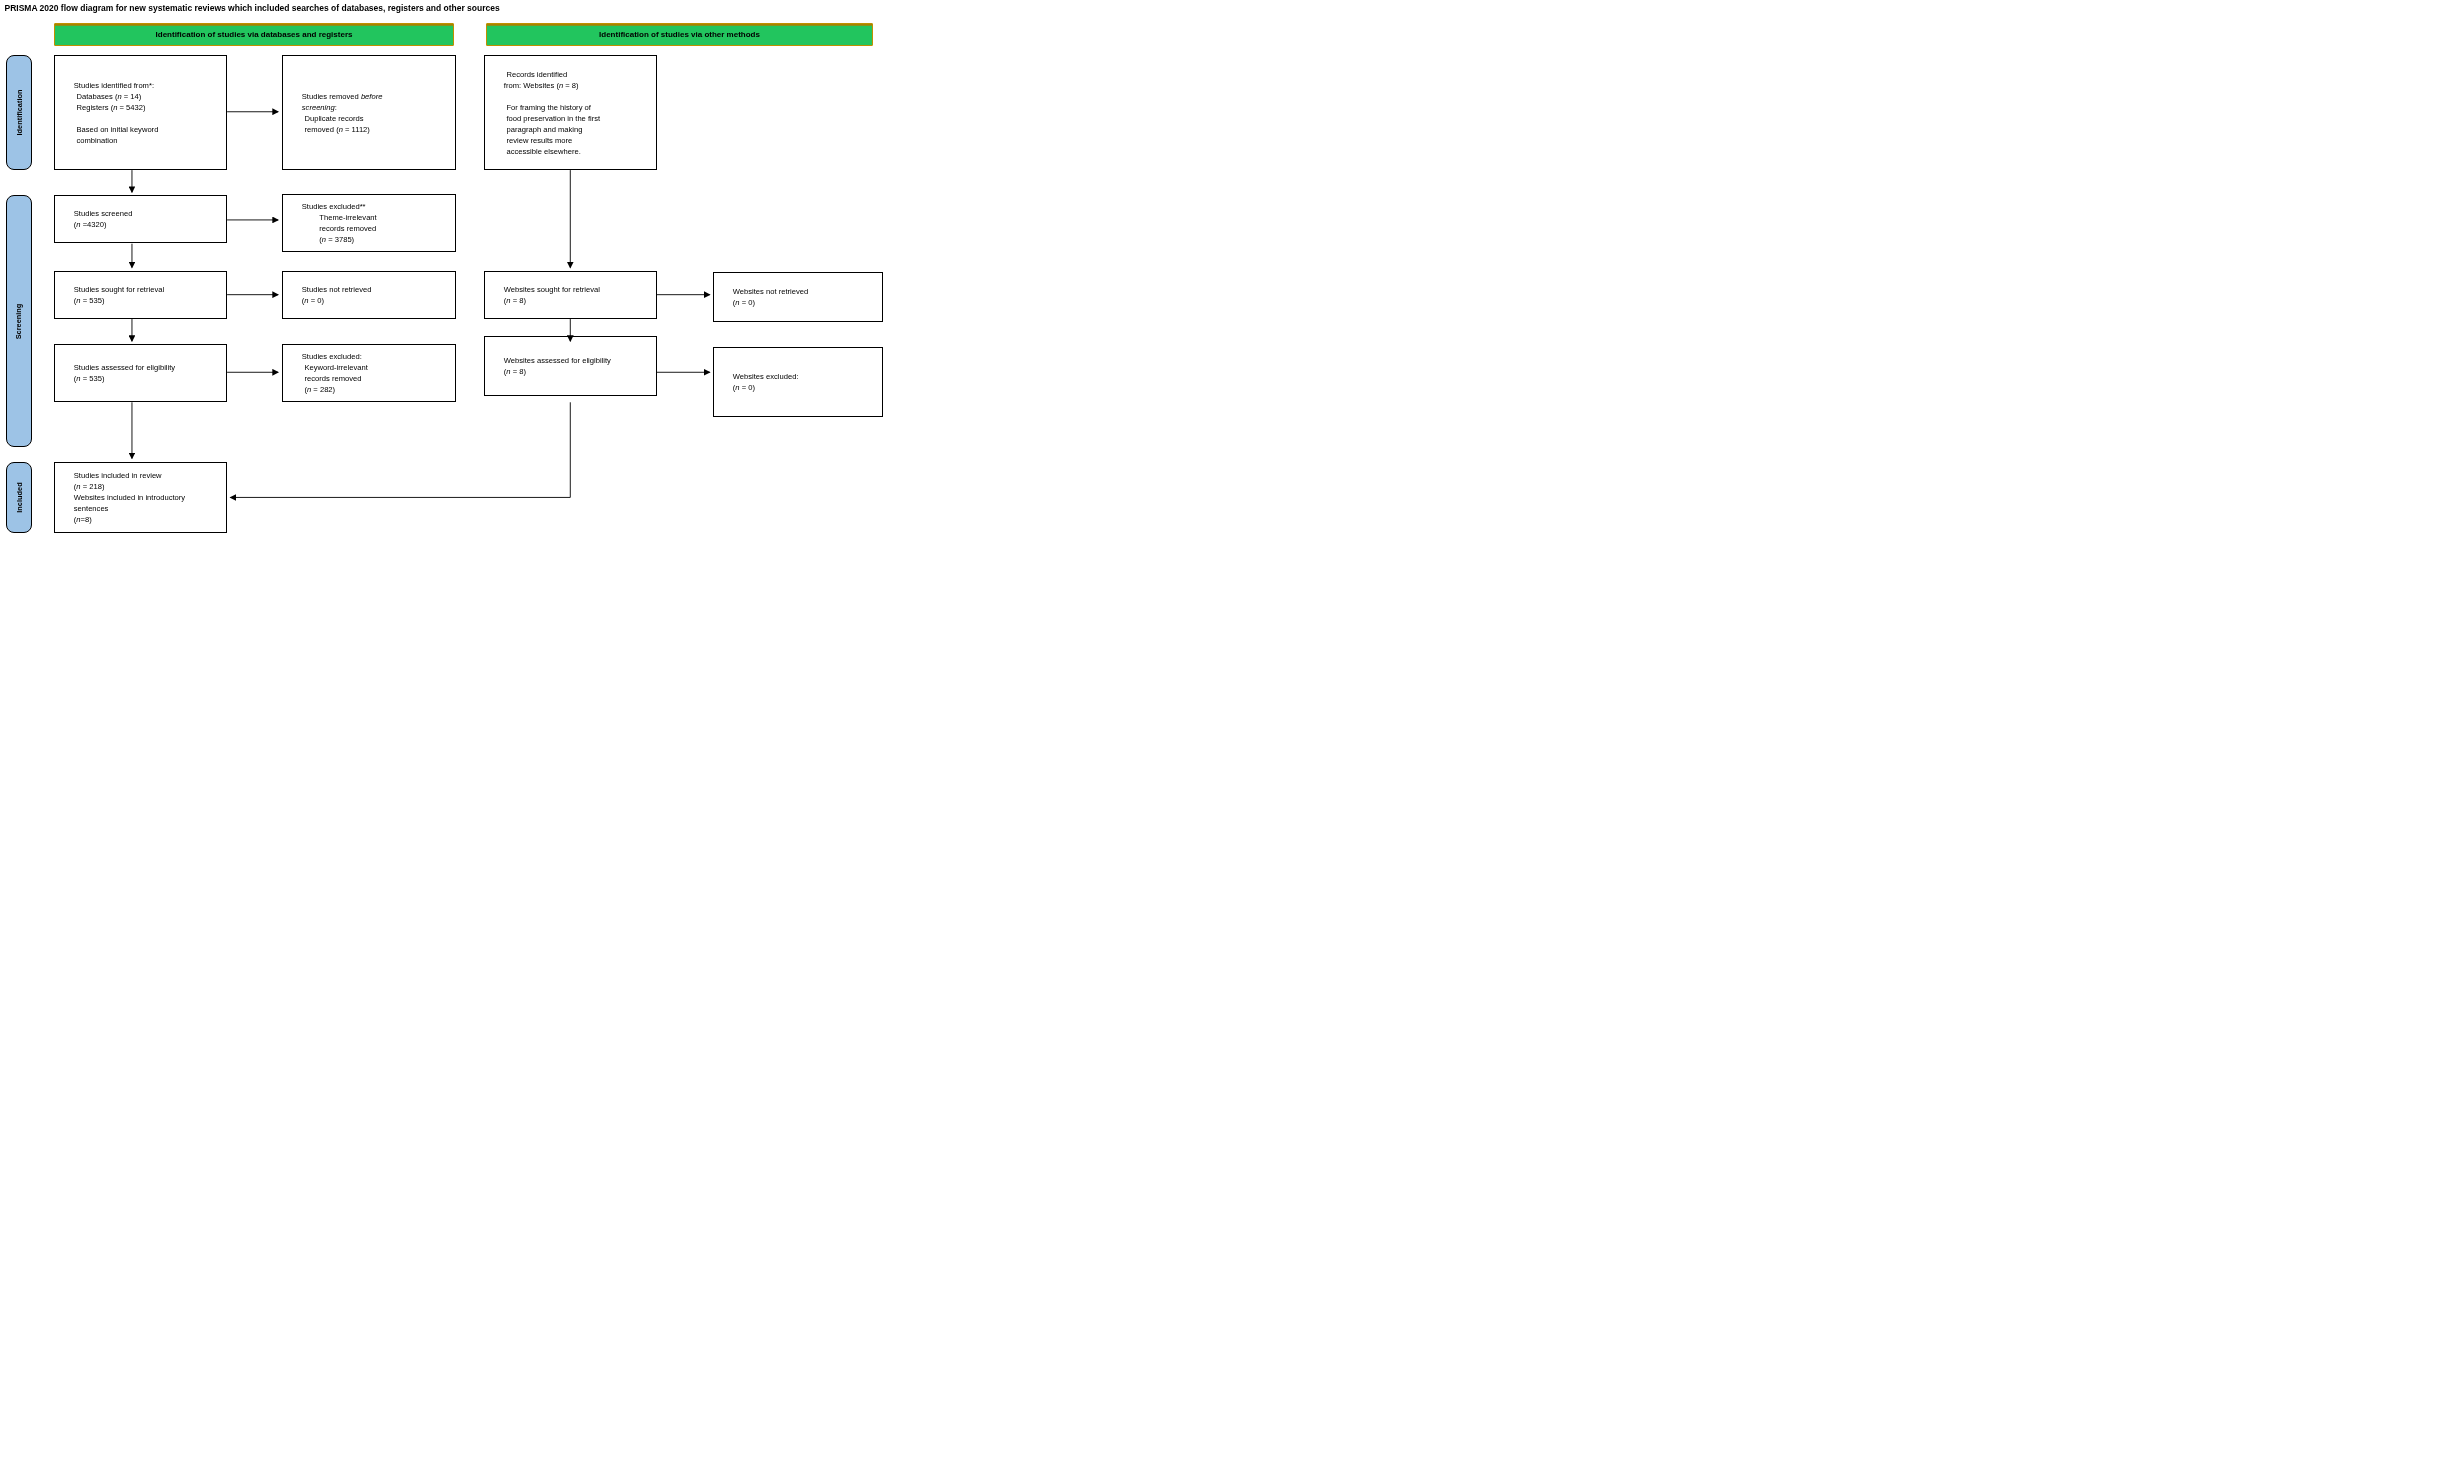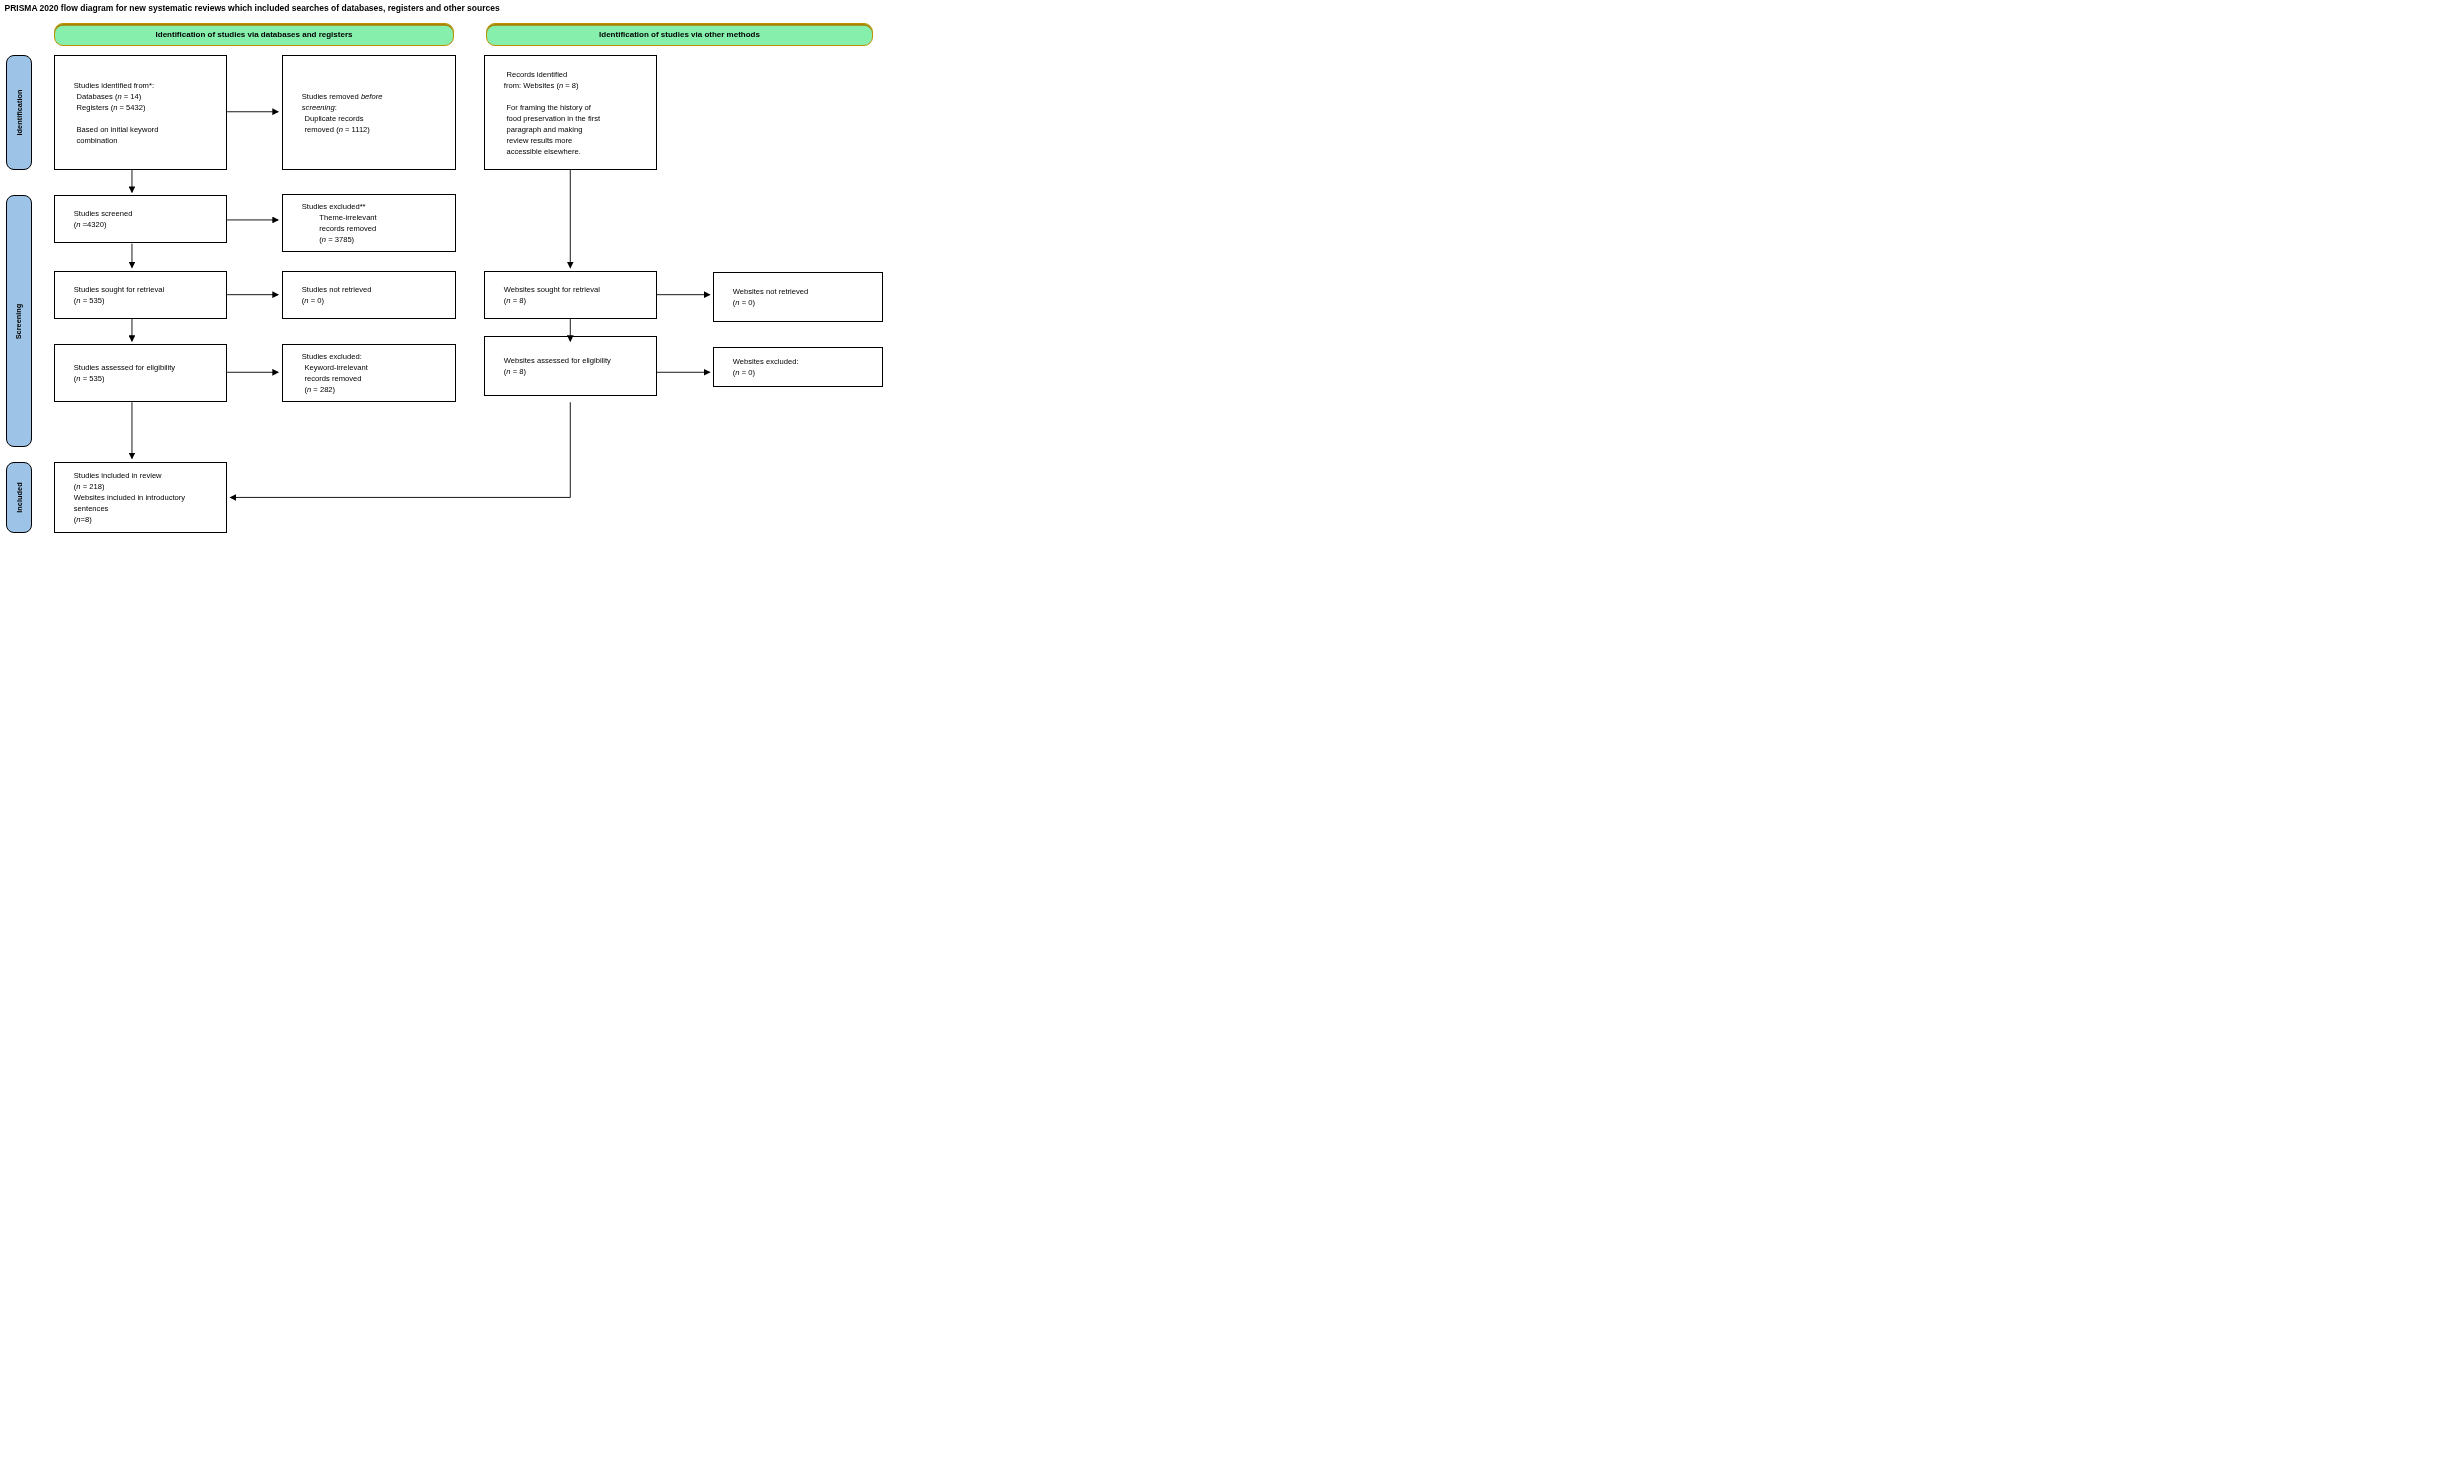--- a/index.html
+++ b/index.html
@@ -2,23 +2,23 @@
 <html style="font-size:9px"><head>
 <meta charset="utf-8">
 <style>
   html,body{margin:0;padding:0;background:#ffffff;}
   body{font-family:"Liberation Sans","DejaVu Sans",sans-serif;color:#000;}
   .canvas{position:relative;width:888px;height:535px;background:#fff;overflow:hidden;}
 
   .title{position:absolute;left:4.5px;top:3.4px;font-size:8.5px;font-weight:bold;white-space:nowrap;}
 
   .col-header{
-    position:absolute;height:23px;background:#86efac;
+    position:absolute;height:23px;background:#22c55e;
     border:1.1px solid #BF9000;box-shadow:inset 0 1.7px 0 #A88200;
-    border-radius:9px;display:flex;align-items:center;justify-content:center;
+    border-radius:1px;display:flex;align-items:center;justify-content:center;
     font-size:8px;font-weight:bold;text-align:left;box-sizing:border-box;
   }
   .hdr1{left:54px;top:22.7px;width:400px;}
   .hdr2{left:486px;top:22.7px;width:387px;}
 
   .side-bar{
     position:absolute;left:5.7px;width:26px;background:#9DC3E6;
     border:1.7px solid #000;border-radius:8px;box-sizing:border-box;
     display:flex;align-items:center;justify-content:center;overflow:hidden;
   }
@@ -51,21 +51,21 @@
   .b-removed{left:282px;top:55px;width:174px;height:115px;}
   .b-excl-theme{left:282px;top:194px;width:174px;height:58px;}
   .b-notretrieved{left:282px;top:271px;width:174px;height:48px;}
   .b-excl-keyword{left:282px;top:344px;width:174px;height:58px;}
   
   .b-records{left:484px;top:55px;width:173px;height:115px;}
   .b-web-sought{left:484px;top:271px;width:173px;height:48px;}
   .b-web-assessed{left:484px;top:336px;width:173px;height:60px;}
   
   .b-web-notretrieved{left:713px;top:272px;width:170px;height:50px;}
-  .b-web-excluded{left:713px;top:347px;width:170px;height:40px;}
+  .b-web-excluded{left:713px;top:347px;width:170px;height:70px;}
 
   .arrows{position:absolute;left:0;top:0;width:888px;height:535px;pointer-events:none;}
 </style>
 </head>
 <body>
 
 <div class="canvas">
 
   <div class="title">PRISMA 2020 flow diagram for new systematic reviews which included searches of databases, registers and other sources</div>
 

